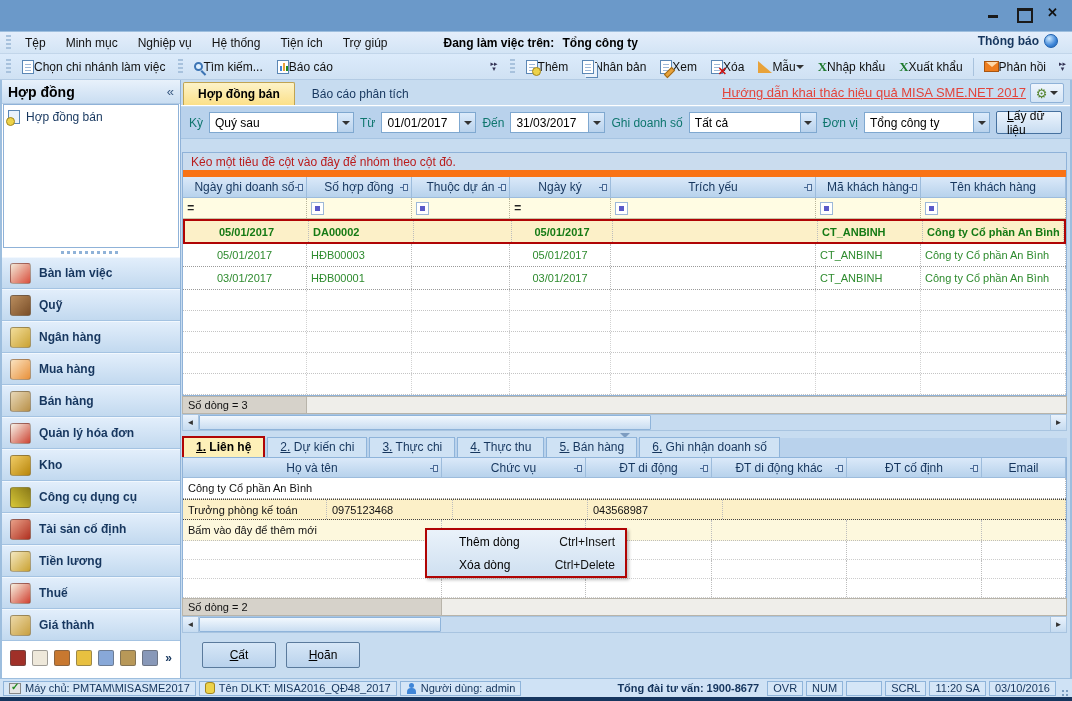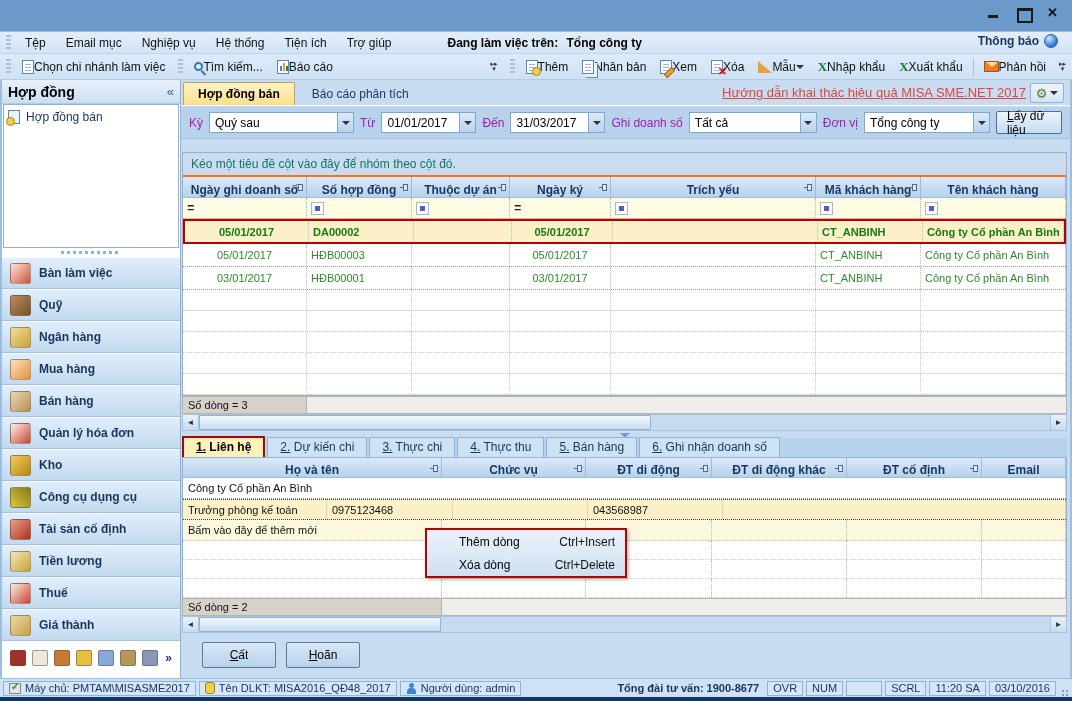--- a/index.html
+++ b/index.html
@@ -62,32 +62,32 @@
   
   .main { position:absolute; left:181px; top:80px; width:889px; height:598px; background:#c7dcf0; }
   .tabstrip { position:absolute; left:0; top:0; width:100%; height:26px; border-bottom:1px solid #fff; display:flex; align-items:flex-end; }
   .mtab { padding:4px 14px; margin-left:2px; color:#16365e; border:1px solid transparent; border-bottom:none; }
   .mtab.active { background:linear-gradient(#fdf3c8,#fbe089); border-color:#c0a452; font-weight:bold; color:#000; border-radius:2px 2px 0 0; }
   .help-link { position:absolute; right:44px; top:5px; color:#e2453c; text-decoration:underline; font-size:13px; }
   .gear-btn { position:absolute; right:6px; top:3px; width:34px; height:20px; border:1px solid #8fb2d8; background:linear-gradient(#eef5fd,#d3e4f5); display:flex; align-items:center; justify-content:center; gap:3px; border-radius:2px; }
   .i-gear { font-size:13px; color:#56842e; line-height:13px; }
   
   .filterbar { position:absolute; left:0; top:27px; width:100%; height:32px; background:#b9d2ec; display:flex; align-items:center; gap:6px; padding:0 8px; border-bottom:1px solid #a6c4e2; }
-  .flabel { color:#a21caf; flex:none; }
+  .flabel { color:#0f766e; flex:none; }
   .combo { height:21px; background:#fff; border:1px solid #7fa8d0; display:flex; align-items:center; flex:none; }
   .combo .cval { flex:1; padding:0 5px; overflow:hidden; white-space:nowrap; }
   .combo .cbtn { width:16px; height:100%; background:linear-gradient(#dcebfb,#b9d2ec); border-left:1px solid #7fa8d0; display:flex; align-items:center; justify-content:center; }
   .btn { height:23px; border:1px solid #46719f; background:linear-gradient(#ecf4fd,#c7dcf1); display:flex; align-items:center; justify-content:center; padding:0 10px; border-radius:2px; color:#000; }
   .accel { display:inline-block; }
   .accel::first-letter { text-decoration:underline; }
   
   .grid1 { position:absolute; left:1px; top:72px; width:885px; height:244px; background:#fff; border:1px solid #8fb2d8; }
-  .group-hint { height:24px; background:#cadcee; display:flex; align-items:center; padding:0 8px; border-bottom:2px solid #f97316; color:#0f766e; }
+  .group-hint { height:24px; background:#cadcee; display:flex; align-items:center; padding:0 8px; border-bottom:7px solid #f97316; color:#b91c1c; }
   .ghead { display:flex; height:21px; background:linear-gradient(#dbe9f9,#b7d2ec); border-bottom:1px solid #9dbcdc; }
-  .ghead .hc { position:relative; display:flex; align-items:flex-end; justify-content:center; color:#16365e; border-right:1px solid #9dbcdc; overflow:hidden; white-space:nowrap;font-weight:bold; }
+  .ghead .hc { position:relative; display:flex; align-items:center; justify-content:center; color:#16365e; border-right:1px solid #9dbcdc; overflow:hidden; white-space:nowrap; }
   .i-pin { position:absolute; right:3px; top:7px; width:5px; height:7px; background:#dce9f8; border:1px solid #4a6a96; }
   .i-pin::before { content:""; position:absolute; left:-4px; top:2px; width:3px; height:1px; background:#4a6a96; }
   .frow { display:flex; height:21px; background:#fffce3; border-bottom:1px solid #c8c4a8; }
   .frow .fc { display:flex; align-items:center; padding-left:4px; border-right:1px dotted #b8b49a; }
   .i-eq { font-size:12px; color:#222; font-weight:bold; }
   .i-fsq { width:13px; height:13px; background:#fff; border:1px solid #9db8d8; position:relative; }
   .i-fsq::after { content:""; position:absolute; left:3px; top:3px; width:5px; height:5px; background:#5a5ac8; }
   .drow { display:flex; height:23px; background:#fff; border-bottom:1px dotted #9a9a9a; color:#2e8b2e; font-size:11px; }
   .drow .dc { display:flex; align-items:center; padding:0 4px; border-right:1px dotted #bdbdbd; overflow:hidden; white-space:nowrap; }
   .drow .dc.ctr { justify-content:center; }
@@ -155,21 +155,21 @@
     <div class="wincontrols">
       <span class="wc wc-min"></span>
       <span class="wc wc-max"></span>
       <span class="wc wc-close"></span>
     </div>
   </div>
 
   <div class="menubar">
     <span class="grip"></span>
     <span class="menu-item">Tệp</span>
-    <span class="menu-item">Email mục</span>
+    <span class="menu-item">Minh mục</span>
     <span class="menu-item">Nghiệp vụ</span>
     <span class="menu-item">Hệ thống</span>
     <span class="menu-item">Tiện ích</span>
     <span class="menu-item">Trợ giúp</span>
     <span class="workingon">
       <span>Đang làm việc trên:</span>
       <span class="val">Tổng công ty</span>
     </span>
     <span class="notify">
       <span>Thông báo</span>

